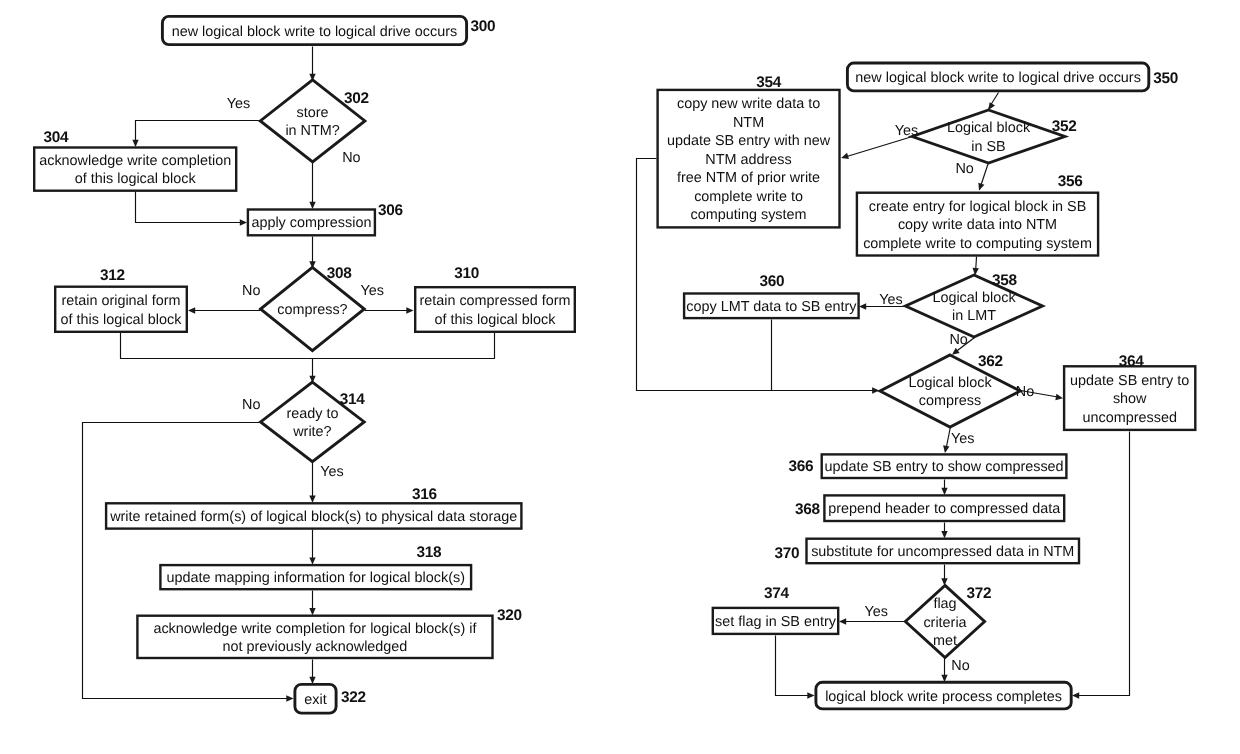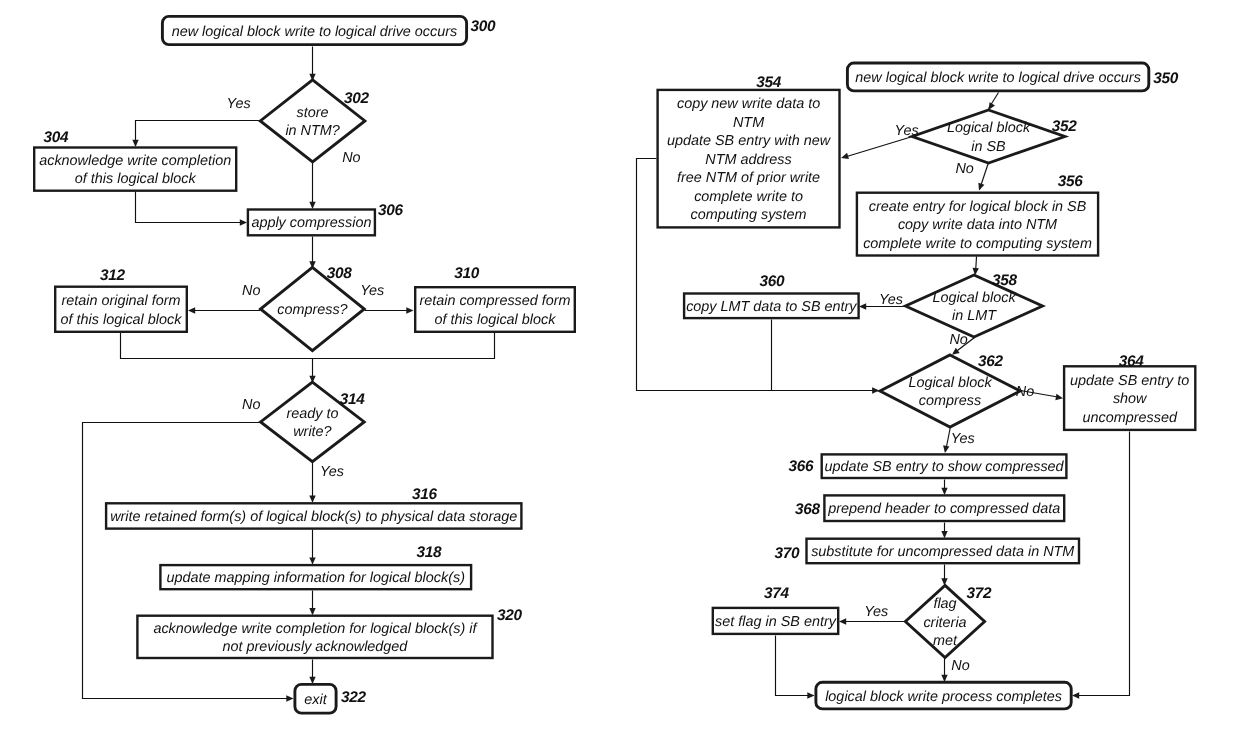--- a/index.html
+++ b/index.html
@@ -1,20 +1,20 @@
 <!DOCTYPE html>
 <html><head>
 <meta charset="utf-8">
 <title>Logical block write flowcharts</title>
 <style>
   html,body{margin:0;padding:0;background:#ffffff;}
   body{width:1240px;height:754px;overflow:hidden;
        font-family:"Liberation Sans",sans-serif;
        -webkit-font-smoothing:antialiased;text-rendering:geometricPrecision;}
-  #stage{position:relative;width:1240px;height:754px;background:#ffffff;font-style:italic;}
+  #stage{position:relative;width:1240px;height:754px;background:#ffffff;}
   svg{display:block;shape-rendering:geometricPrecision;}
   .bx{fill:#ffffff;stroke:#1a1a1a;}
   .bx.sq{stroke-width:2.4;}
   .bx.rnd{stroke-width:2.9;}
   .bx.dia{stroke-width:2.9;stroke-linejoin:miter;}
   .conn{fill:none;stroke:#101010;stroke-width:1.15;}
   .ah{fill:#1a1a1a;stroke:none;}
   text{fill:#111111;font-family:"Liberation Sans",sans-serif;}
   .t{font-size:14.4px;}
   .lbl{font-size:14.4px;}

